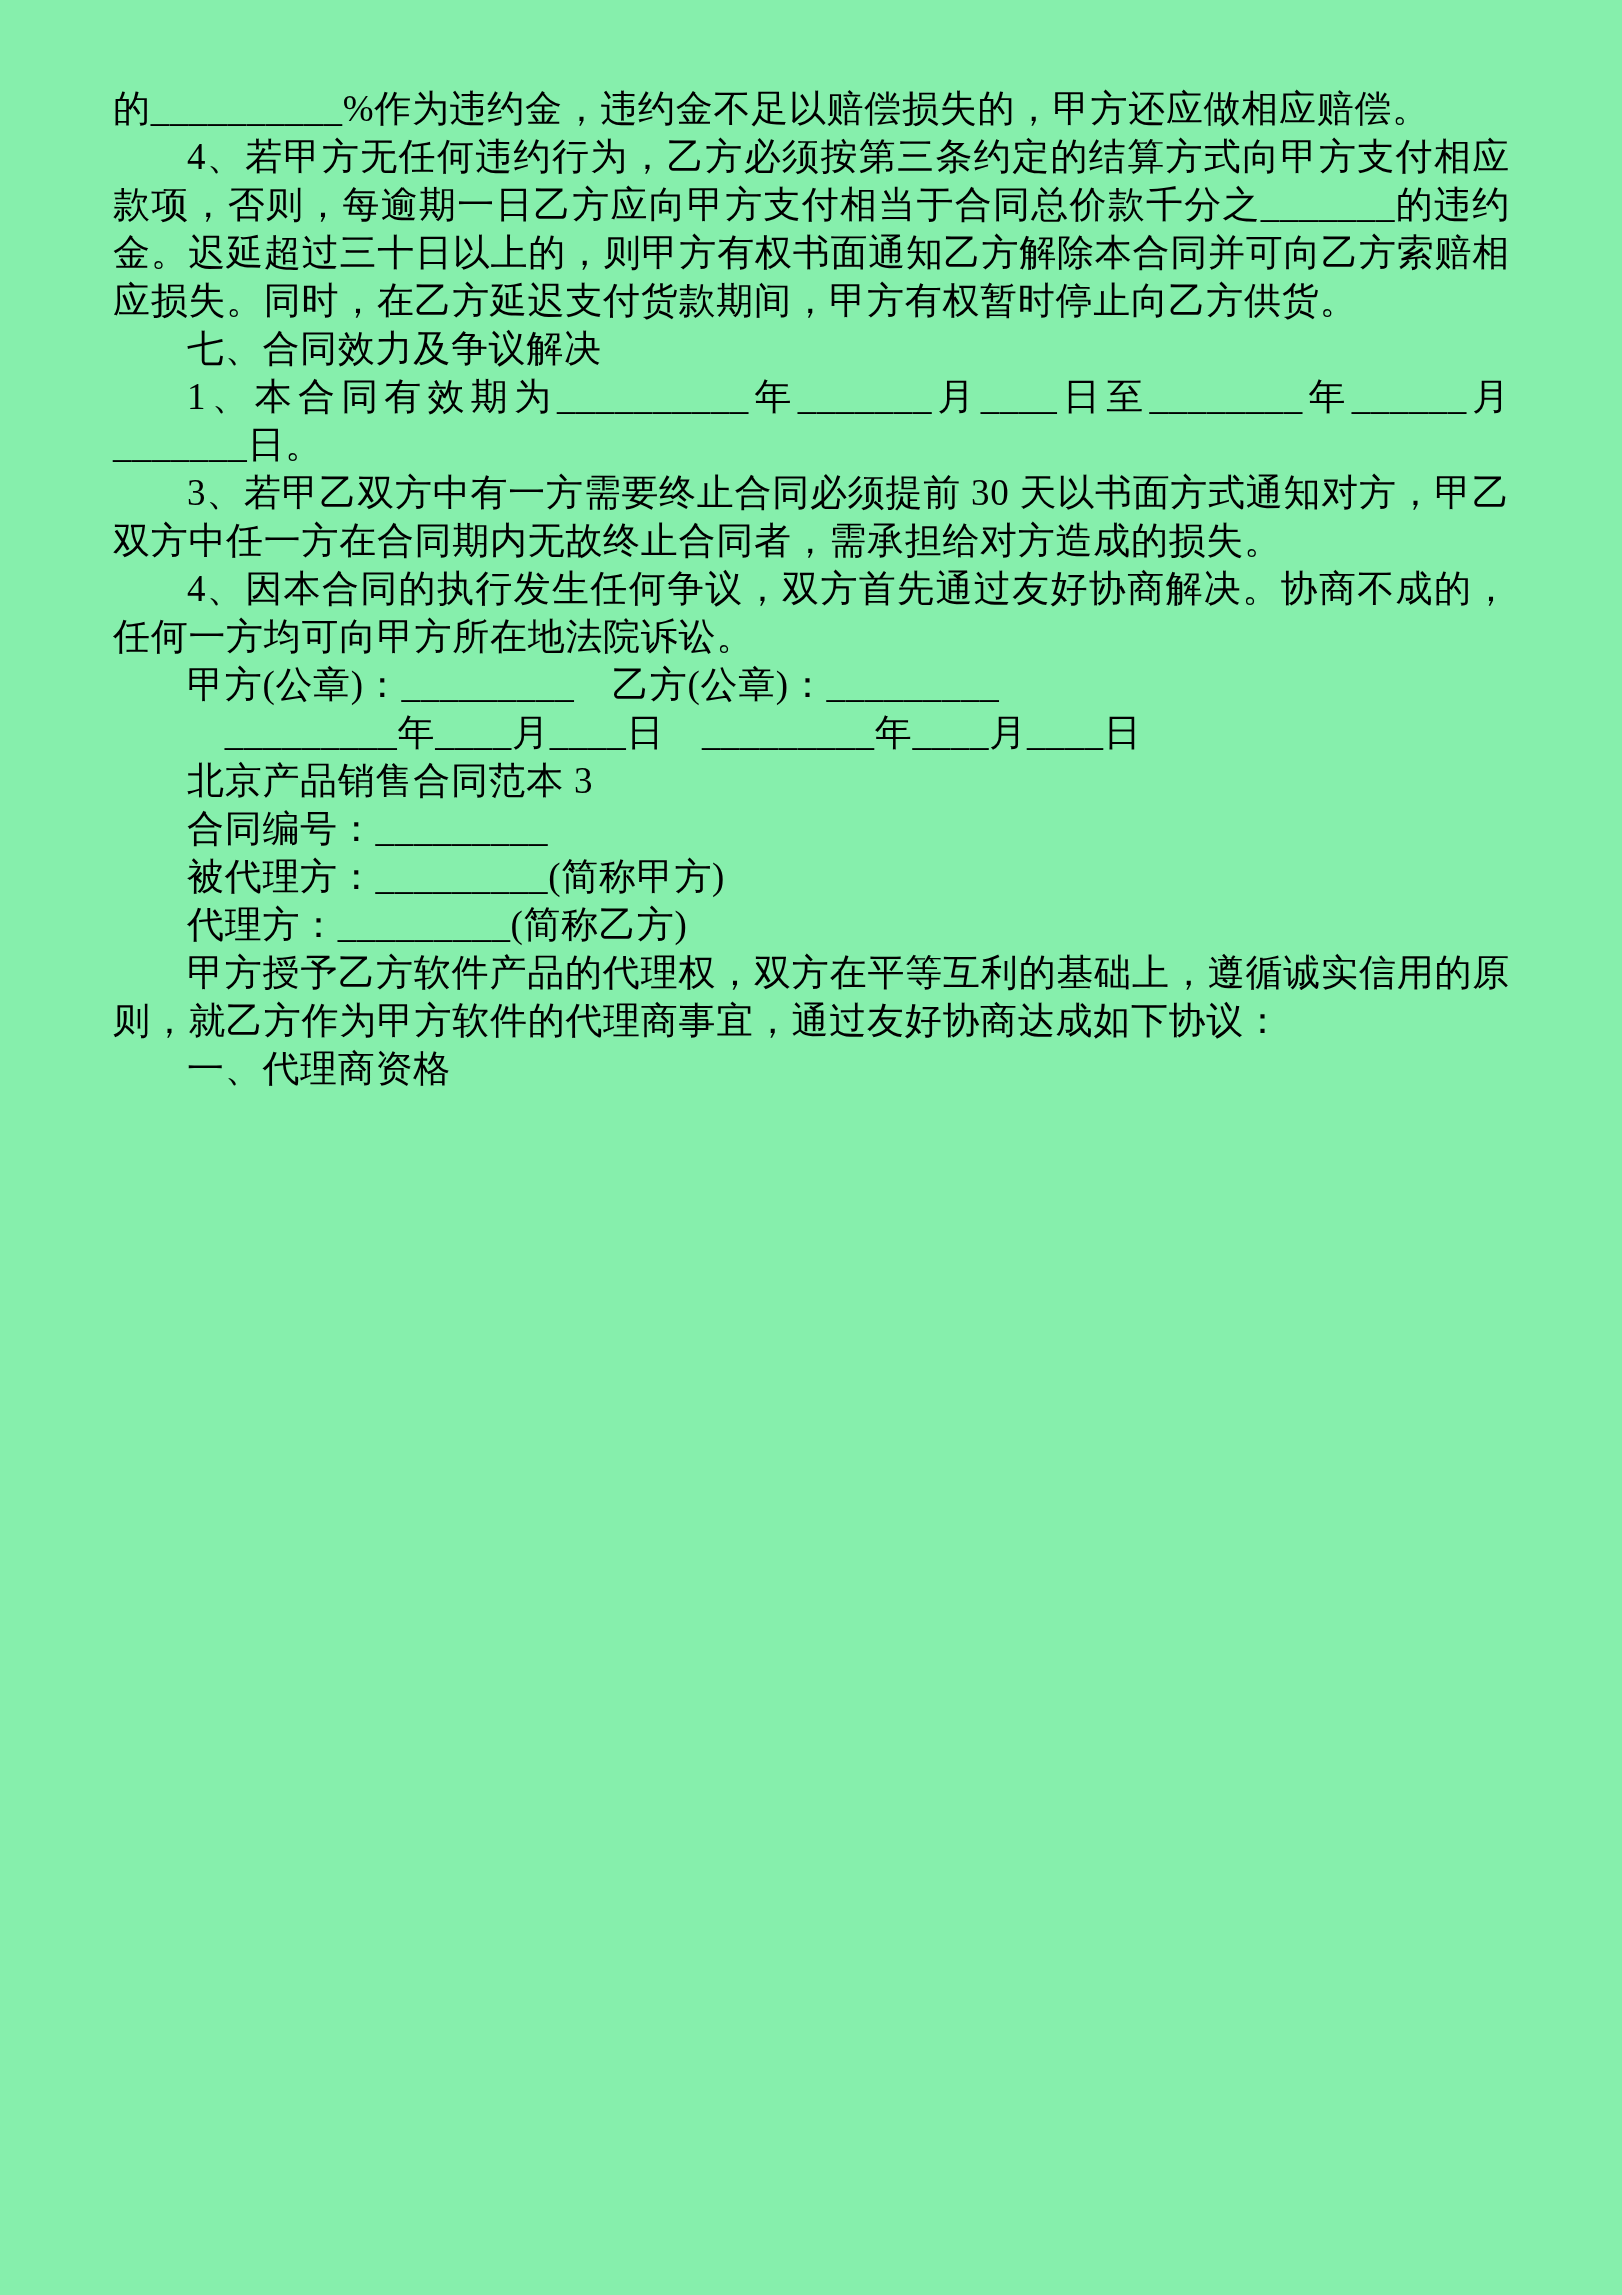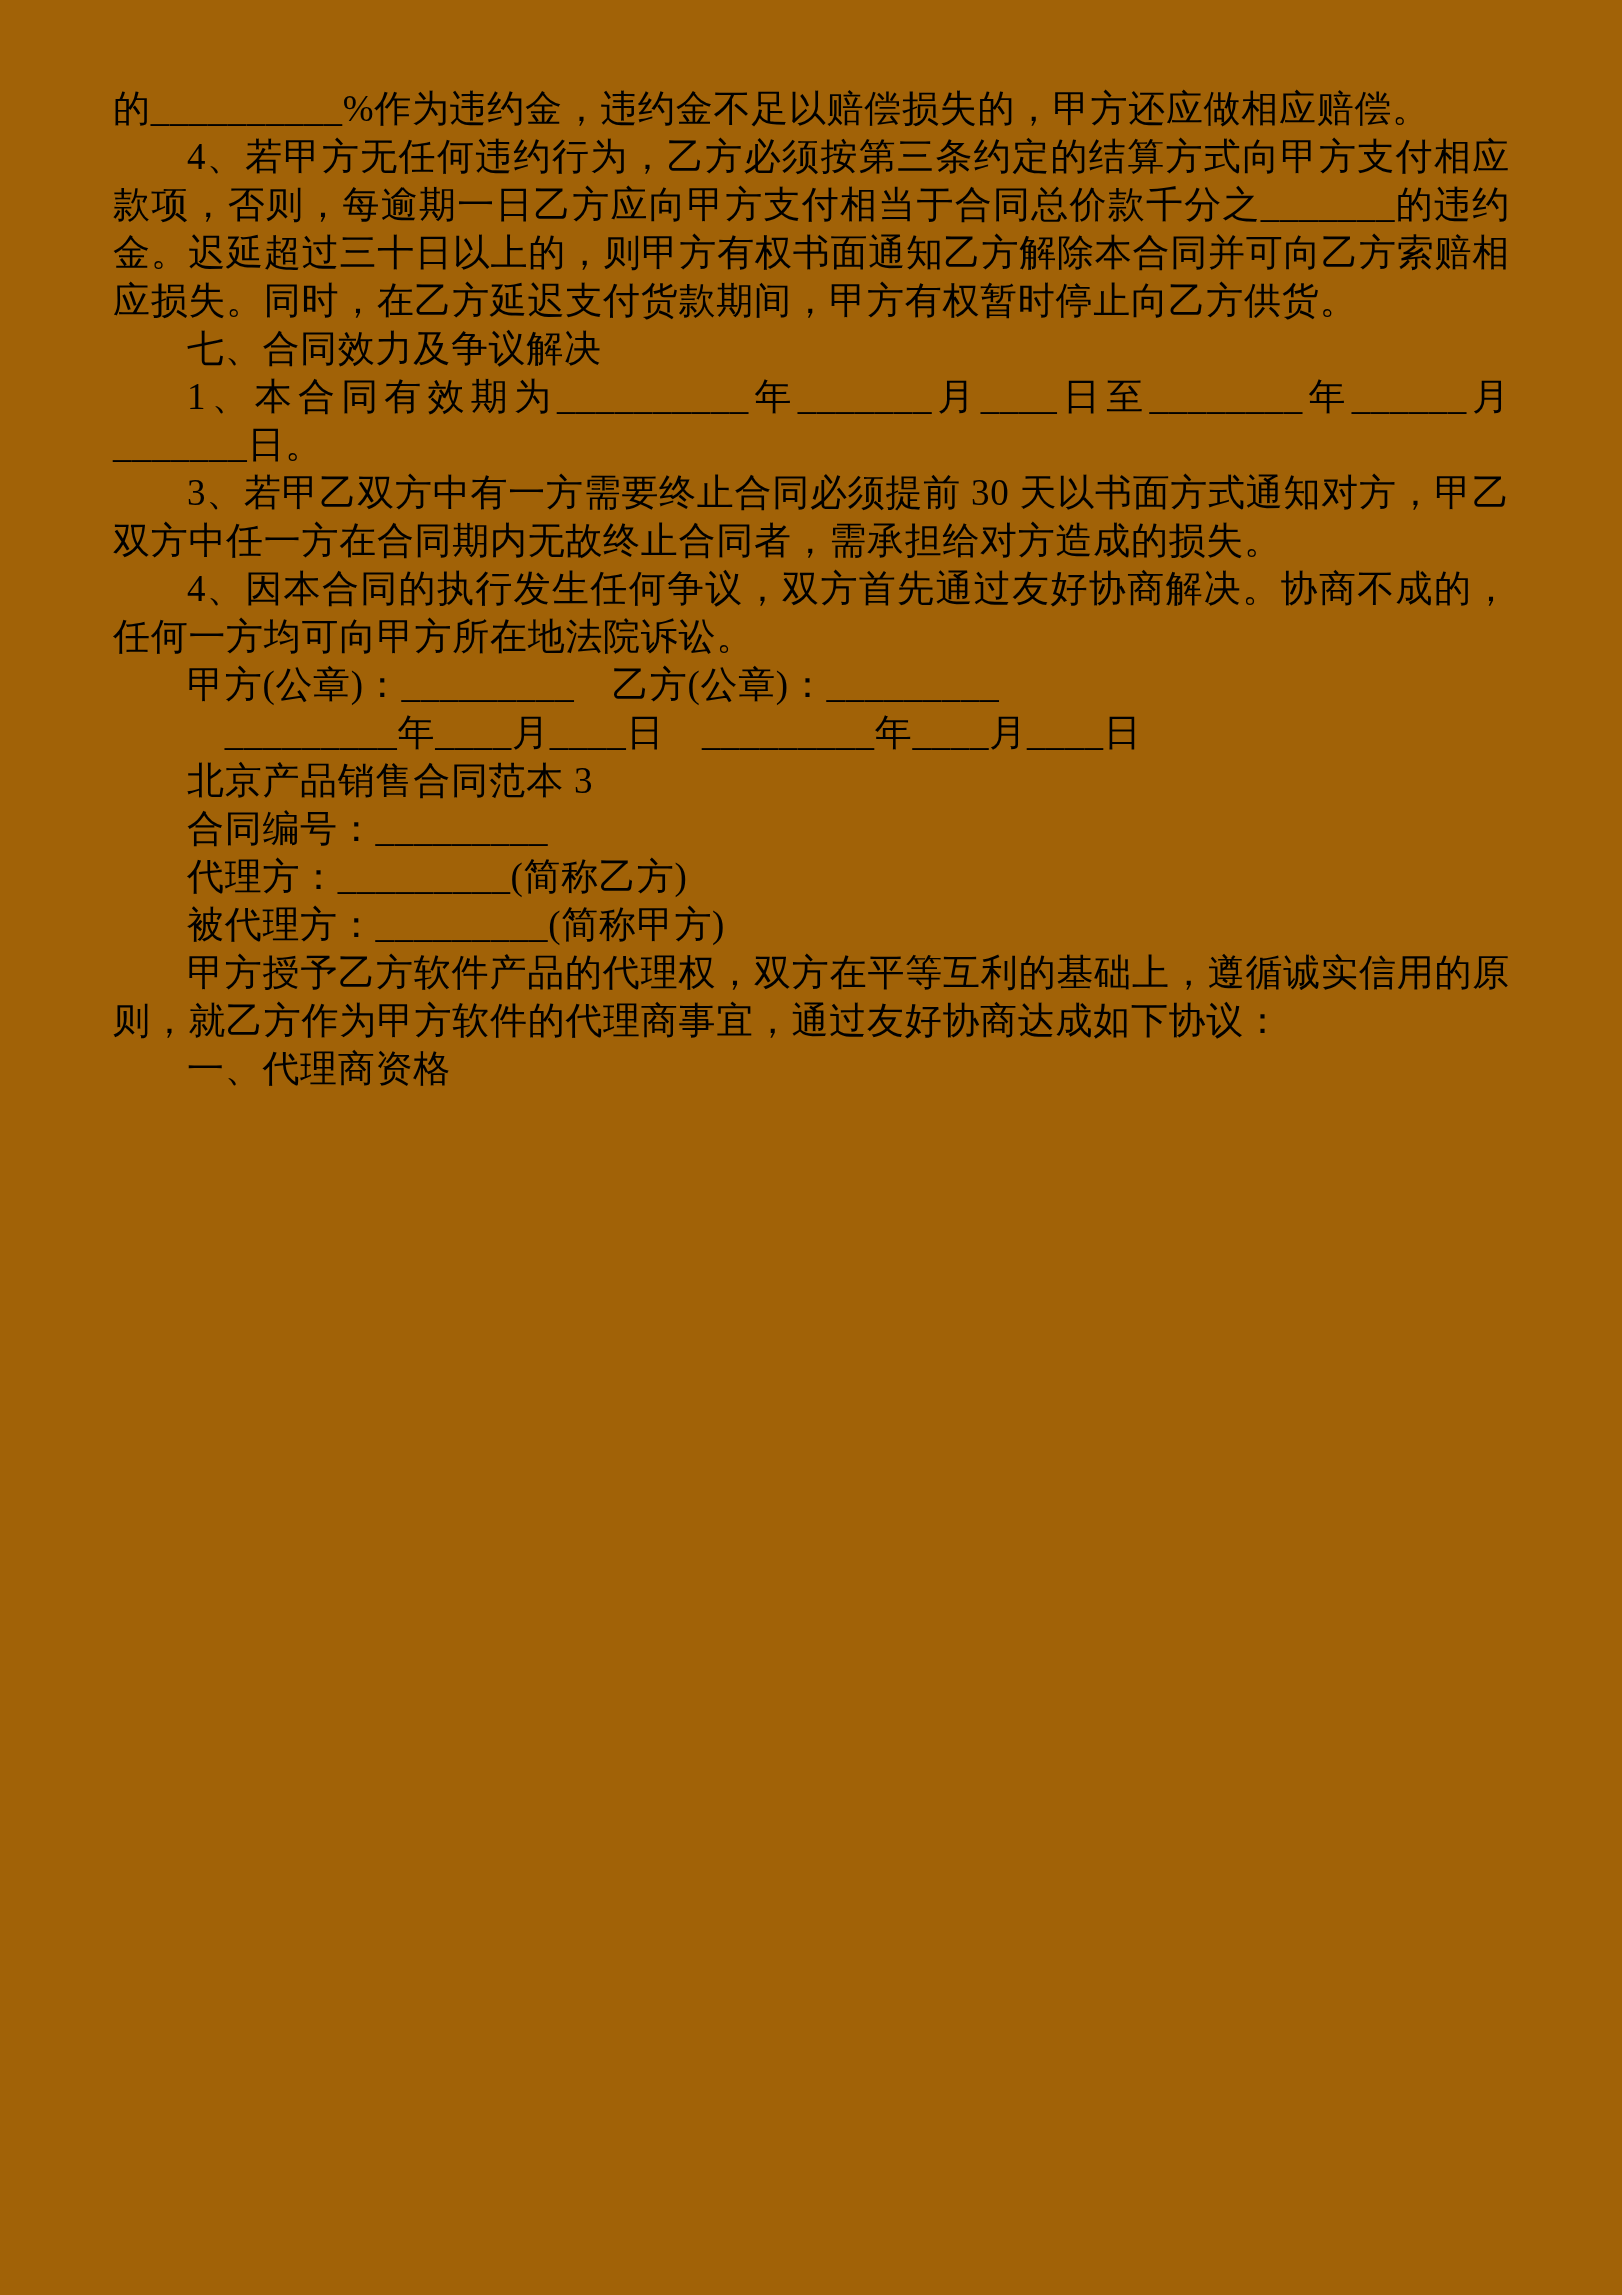--- a/index.html
+++ b/index.html
@@ -4,21 +4,21 @@
 <style>
   html, body {
     margin: 0;
     padding: 0;
     background: #ffffff;
   }
   .page {
     position: relative;
     width: 1623px;
     height: 2295px;
-    background: #a16207;
+    background: #86efac;
     box-sizing: border-box;
     padding: 85px 113px 0 113px;
     font-family: "Liberation Serif", "DejaVu Serif", serif;
     color: #000000;
     overflow: hidden;
   }
   .doc {
     width: 100%;
   }
   .para {
@@ -41,19 +41,19 @@
       <p class="para">的__________%作为违约金，违约金不足以赔偿损失的，甲方还应做相应赔偿。</p>
       <p class="para indent">4、若甲方无任何违约行为，乙方必须按第三条约定的结算方式向甲方支付相应款项，否则，每逾期一日乙方应向甲方支付相当于合同总价款千分之_______的违约金。迟延超过三十日以上的，则甲方有权书面通知乙方解除本合同并可向乙方索赔相应损失。同时，在乙方延迟支付货款期间，甲方有权暂时停止向乙方供货。</p>
       <p class="para indent">七、合同效力及争议解决</p>
       <p class="para indent">1、本合同有效期为__________年_______月____日至________年______月_______日。</p>
       <p class="para indent">3、若甲乙双方中有一方需要终止合同必须提前 30 天以书面方式通知对方，甲乙双方中任一方在合同期内无故终止合同者，需承担给对方造成的损失。</p>
       <p class="para indent">4、因本合同的执行发生任何争议，双方首先通过友好协商解决。协商不成的，任何一方均可向甲方所在地法院诉讼。</p>
       <p class="para indent">甲方(公章)：_________　乙方(公章)：_________</p>
       <p class="para indent">　_________年____月____日　_________年____月____日</p>
       <p class="para indent">北京产品销售合同范本 3</p>
       <p class="para indent">合同编号：_________</p>
+      <p class="para indent">被代理方：_________(简称甲方)</p>
       <p class="para indent">代理方：_________(简称乙方)</p>
-      <p class="para indent">被代理方：_________(简称甲方)</p>
       <p class="para indent">甲方授予乙方软件产品的代理权，双方在平等互利的基础上，遵循诚实信用的原则，就乙方作为甲方软件的代理商事宜，通过友好协商达成如下协议：</p>
       <p class="para indent">一、代理商资格</p>
     </div>
 </div>
 
 
 </body></html>

